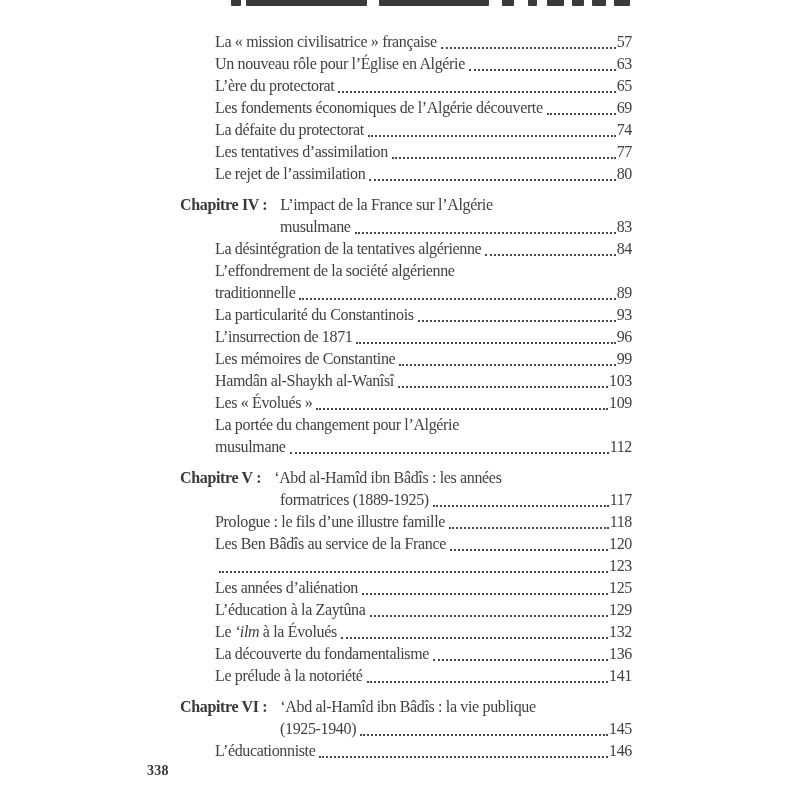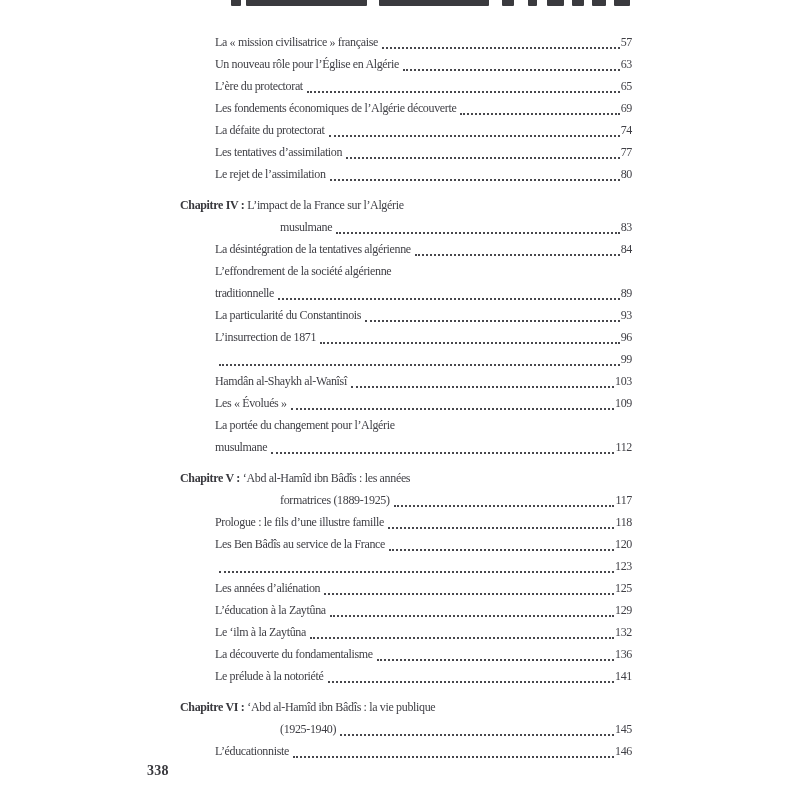--- a/index.html
+++ b/index.html
@@ -30,33 +30,33 @@
   .toc {
     position: absolute;
     left: 180px; top: 31px;
     width: 452px;
   }
   .row {
     display: flex;
     align-items: flex-end;
     height: 22px;
     line-height: 22px;
-    font-size: 12px;
+    font-size: 16px;
     letter-spacing: -0.35px;
     white-space: nowrap;
   }
   .row.chapter { margin-top: 9px; }
   .row.entry { padding-left: 35px; }
   .row.chapter-cont { padding-left: 100px; }
   .chapter-label {
     font-weight: bold;
     color: #38383d;
-    margin-right: 3px;
-  }
-  .seg-italic { }
+    margin-right: 13px;
+  }
+  .seg-italic { font-style: italic; }
   .leader {
     flex: 1 1 auto;
     min-width: 6px;
     border-bottom: 2px dotted #47474c;
     margin: 0 1px 4px 4px;
   }
   .pageno {
     flex: 0 0 auto;
     text-align: right;
   }
@@ -146,20 +146,21 @@
         <span class="title"><span>La particularité du Constantinois</span></span>
         <span class="leader"></span>
         <span class="pageno">93</span>
       </div>
       <div class="row entry">
         <span class="title"><span>L’insurrection de 1871</span></span>
         <span class="leader"></span>
         <span class="pageno">96</span>
       </div>
       <div class="row entry">
+        <span class="title"><span>Les mémoires de Constantine</span></span>
         <span class="leader"></span>
         <span class="pageno">99</span>
       </div>
       <div class="row entry">
         <span class="title"><span>Hamdân al-Shaykh al-Wanîsî</span></span>
         <span class="leader"></span>
         <span class="pageno">103</span>
       </div>
       <div class="row entry">
         <span class="title"><span>Les « Évolués »</span></span>
@@ -201,21 +202,21 @@
         <span class="title"><span>Les années d’aliénation</span></span>
         <span class="leader"></span>
         <span class="pageno">125</span>
       </div>
       <div class="row entry">
         <span class="title"><span>L’éducation à la Zaytûna</span></span>
         <span class="leader"></span>
         <span class="pageno">129</span>
       </div>
       <div class="row entry">
-        <span class="title"><span>Le </span><span class="seg-italic">‘ilm</span><span> à la Zaytûna</span></span>
+        <span class="title"><span>Le </span><span class="seg-italic">‘ilm</span><span> à la Évolués</span></span>
         <span class="leader"></span>
         <span class="pageno">132</span>
       </div>
       <div class="row entry">
         <span class="title"><span>La découverte du fondamentalisme</span></span>
         <span class="leader"></span>
         <span class="pageno">136</span>
       </div>
       <div class="row entry">
         <span class="title"><span>Le prélude à la notoriété</span></span>

